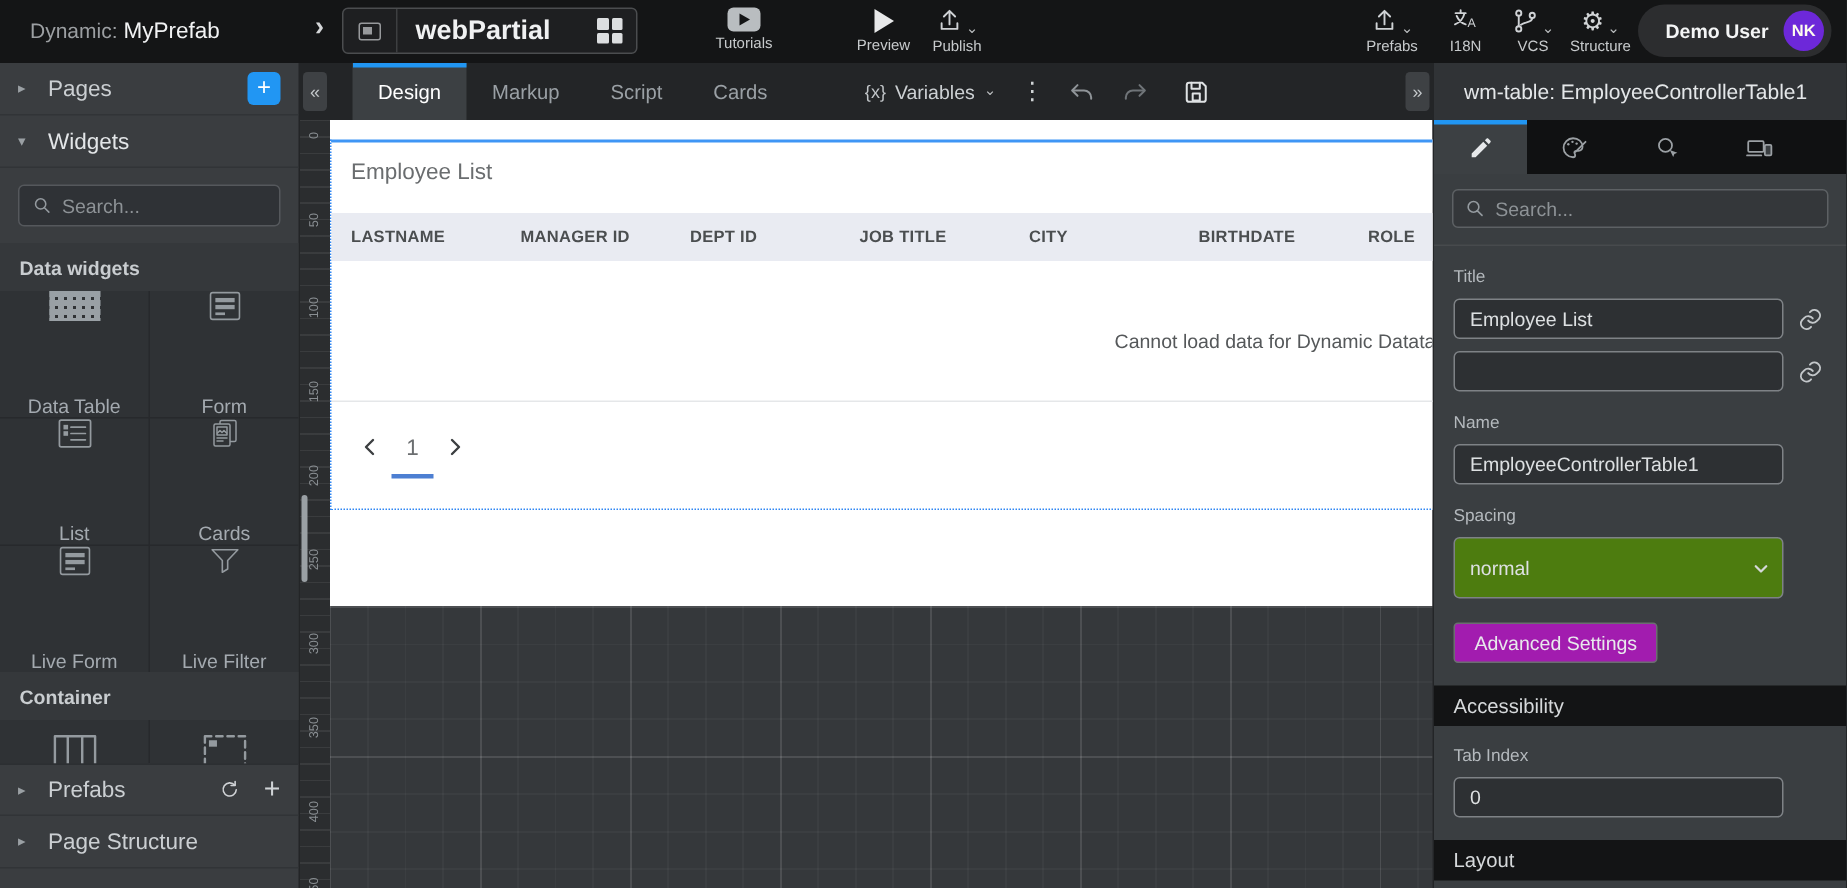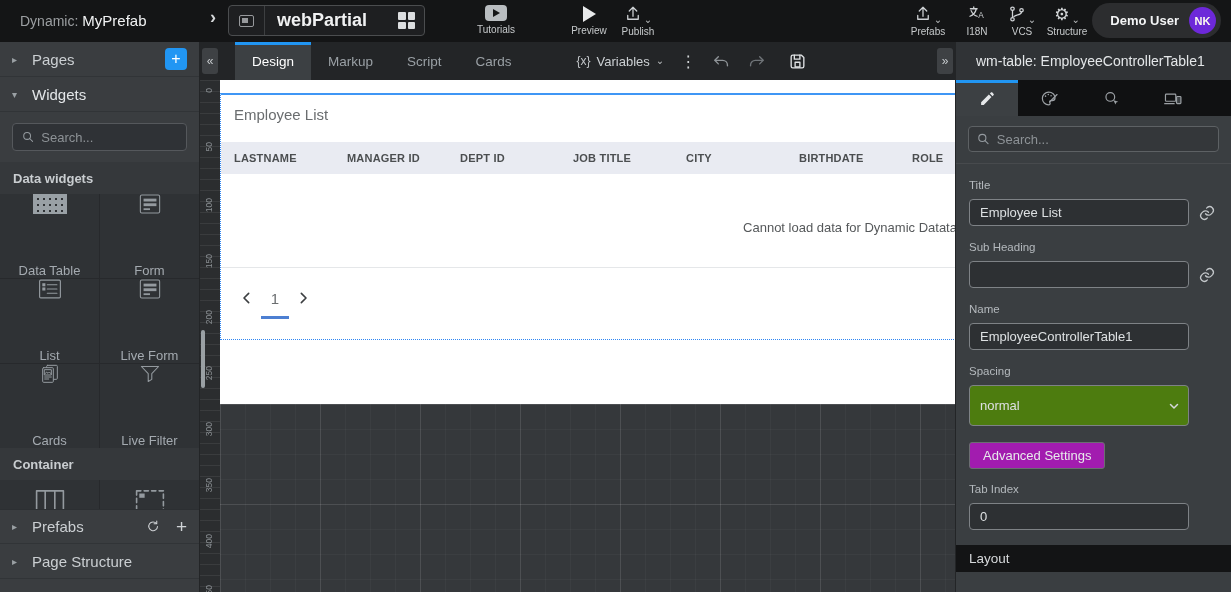--- a/index.html
+++ b/index.html
@@ -258,36 +258,36 @@
         <div class="tile">
           <svg class="ic dim" width="32" height="28" viewBox="0 0 30 26">
             <rect x="1.5" y="1.5" width="27" height="23" rx="1.5"></rect>
             <rect x="5" y="5.5" width="4" height="4" fill="#949a9f" stroke="none"></rect>
             <path d="M11.5 7.5h12.5M11.5 13h12.5M11.5 18.5h12.5"></path>
             <rect x="5" y="11" width="4" height="4" fill="#949a9f" stroke="none"></rect>
           </svg>
           <span class="t-label">List</span>
         </div>
         <div class="tile">
+          <svg class="ic dim" width="32" height="32" viewBox="0 0 30 30">
+            <rect x="10" y="2" width="16" height="21" rx="1.5"></rect>
+            <rect x="4" y="5.5" width="16" height="22" rx="1.5" fill="#2f3235"></rect>
+            <rect x="7" y="8.5" width="10" height="8"></rect>
+            <path d="M7.5 14.5l2.5-2.5 2 2 2-2 2.5 2.5M7 19.5h10M7 22.5h6"></path>
+          </svg>
+          <span class="t-label">Cards</span>
+        </div>
+        <div class="tile">
           <svg class="ic dim" width="32" height="30" viewBox="0 0 30 28">
             <rect x="1.5" y="1.5" width="27" height="25" rx="2"></rect>
             <rect x="6" y="6.5" width="18" height="4" fill="#949a9f" stroke="none"></rect>
             <rect x="6" y="13" width="18" height="4" fill="#949a9f" stroke="none"></rect>
             <rect x="6" y="20" width="9" height="2.5" fill="#949a9f" stroke="none"></rect>
           </svg>
           <span class="t-label">Live Form</span>
-        </div>
-        <div class="tile">
-          <svg class="ic dim" width="32" height="32" viewBox="0 0 30 30">
-            <rect x="10" y="2" width="16" height="21" rx="1.5"></rect>
-            <rect x="4" y="5.5" width="16" height="22" rx="1.5" fill="#2f3235"></rect>
-            <rect x="7" y="8.5" width="10" height="8"></rect>
-            <path d="M7.5 14.5l2.5-2.5 2 2 2-2 2.5 2.5M7 19.5h10M7 22.5h6"></path>
-          </svg>
-          <span class="t-label">Cards</span>
         </div>
         <div class="tile">
           <svg class="ic dim" width="32" height="30" viewBox="0 0 30 28">
             <path d="M3 3.5h24l-9.5 10v8l-5 3v-11L3 3.5z"></path>
           </svg>
           <span class="t-label">Live Filter</span>
         </div>
       </div>
 
       <div class="group-label">Container</div>
@@ -453,21 +453,20 @@
 
       <div class="fgroup">
         <div class="flabel">Title</div>
         <div class="frow">
           <input class="finput" value="Employee List" style="">
           <svg class="ic" width="18" height="18" viewBox="0 0 24 24" style="stroke:#c3c7ca;">
             <path d="M10 13a5 5 0 0 0 7.5.5l2-2a5 5 0 0 0-7-7l-1 1"></path>
               <path d="M14 11a5 5 0 0 0-7.5-.5l-2 2a5 5 0 0 0 7 7l1-1"></path>
           </svg>
         </div>
-        <div class="flabel">Sub Heading</div>
         <div class="frow">
           <input class="finput" value="" style="">
           <svg class="ic" width="18" height="18" viewBox="0 0 24 24" style="stroke:#c3c7ca;">
             <path d="M10 13a5 5 0 0 0 7.5.5l2-2a5 5 0 0 0-7-7l-1 1"></path>
               <path d="M14 11a5 5 0 0 0-7.5-.5l-2 2a5 5 0 0 0 7 7l1-1"></path>
           </svg>
         </div>
         <div class="flabel">Name</div>
         <div class="frow">
           <input class="finput" value="EmployeeControllerTable1" style="">
@@ -478,20 +477,21 @@
             <span>normal</span>
             <svg class="ic" width="12" height="12" viewBox="0 0 24 24" style="stroke:#d5d8da;stroke-width:3;">
                 <path d="M5 9l7 7 7-7"></path>
               </svg>
           </div>
         </div>
       </div>
 
       <div class="adv-btn">Advanced Settings</div>
 
+      <div class="sect-head">Accessibility</div>
       <div class="fgroup">
         <div class="flabel" style="margin-top:14px;">Tab Index</div>
         <div class="frow">
           <input class="finput" value="0" style="">
         </div>
       </div>
       <div class="sect-head">Layout</div>
     </div>
 
   </div>

